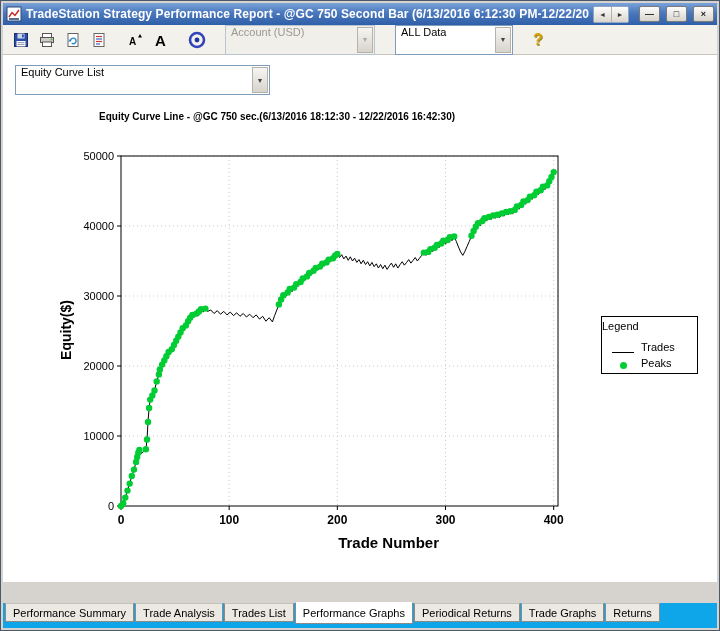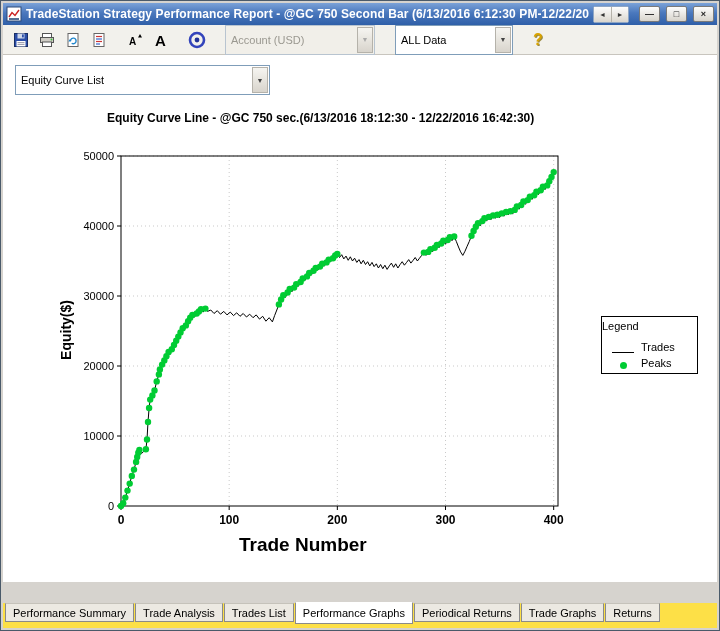--- a/index.html
+++ b/index.html
@@ -36,61 +36,61 @@
   }
 
   
   .toolbar{
     height:30px;flex:0 0 30px;background:#f2f1ec;border-bottom:1px solid #c8c5be;
     display:flex;align-items:center;padding:0 6px;gap:2px;
   }
   .tool-btn{width:24px;height:24px;border:none;background:transparent;display:flex;align-items:center;justify-content:center;cursor:default;}
   .tool-gap{width:8px;}
   .combo{
-    height:30px;background:#fff;border:1px solid #7f9db9;display:flex;align-items:center;
+    height:30px;background:#fff;border:1px solid #7f9db9;display:flex;
     font-size:11px;position:relative;padding:0 18px 0 5px;color:#000;cursor:default;
   }
   .combo .arrow{
     position:absolute;right:1px;top:1px;bottom:1px;width:16px;
     background:linear-gradient(#f6f5f1,#d8d4cc);border:1px solid #b5b2aa;
     display:flex;align-items:center;justify-content:center;font-size:7px;color:#444;
   }
   .combo.disabled{background:#f1efe9;color:#9a9890;border-color:#b8c4d0;}
   .combo.disabled .arrow{color:#aaa;}
   .account-combo{width:150px;margin-left:14px;}
   .data-combo{width:118px;margin-left:18px;}
   .help-btn{
     margin-left:18px;border:none;background:none;font-size:16px;font-weight:bold;
     color:#d9a300;text-shadow:1px 1px 0 #9a8a40;cursor:default;
   }
 
   
   .content{flex:1 1 auto;background:#fff;position:relative;overflow:hidden;}
   .selector-combo{position:absolute;left:12px;top:10px;width:255px;}
-  .chart-title{position:absolute;left:104px;top:56px;font-size:12px;font-weight:bold;white-space:nowrap;}
+  .chart-title{position:absolute;left:96px;top:56px;font-size:10px;font-weight:bold;white-space:nowrap;}
   #chart-svg{position:absolute;left:60px;top:90px;}
   #chart-svg text{font-family:"Liberation Sans",sans-serif;fill:#000;}
   .y-title{
     position:absolute;left:-112px;top:267px;width:350px;text-align:center;
     transform:rotate(-90deg);font-weight:bold;font-size:14px;
   }
-  .x-title{position:absolute;left:236px;top:479px;width:200px;text-align:left;font-weight:bold;font-size:19px;}
+  .x-title{position:absolute;left:236px;top:479px;width:200px;text-align:right;font-weight:bold;font-size:15px;}
 
   .legend{
     position:absolute;left:598px;top:261px;width:97px;background:#fff;
     border:1px solid #000;font-size:11px;padding:3px 0 4px;
   }
   .legend-title{text-align:left;margin-bottom:5px;}
   .legend-row{display:flex;align-items:flex-end;gap:7px;padding-left:10px;height:16px;}
   .legend-line{display:inline-block;width:22px;border-top:1px solid #000;}
   .legend-dot{display:inline-block;width:7px;height:7px;border-radius:50%;margin-left:8px;margin-right:7px;}
 
   
   .tabstrip{
-    height:25px;flex:0 0 25px;background:#fde047;display:flex;align-items:flex-start;
+    height:25px;flex:0 0 25px;background:#0ea5e9;display:flex;align-items:flex-start;
     padding:0 0 0 2px;
     margin-top:21px;
   }
   .tab{
     font-size:11px;padding:3px 7px 0;height:19px;background:#ece9e2;
     border:1px solid #8a8a8a;border-top:1px solid #c5c2ba;margin-right:1px;
     white-space:nowrap;color:#000;cursor:default;
   }
   .tab.active{
     background:#fff;border-top:1px solid #fff;margin-top:-1px;height:22px;padding-top:4px;

